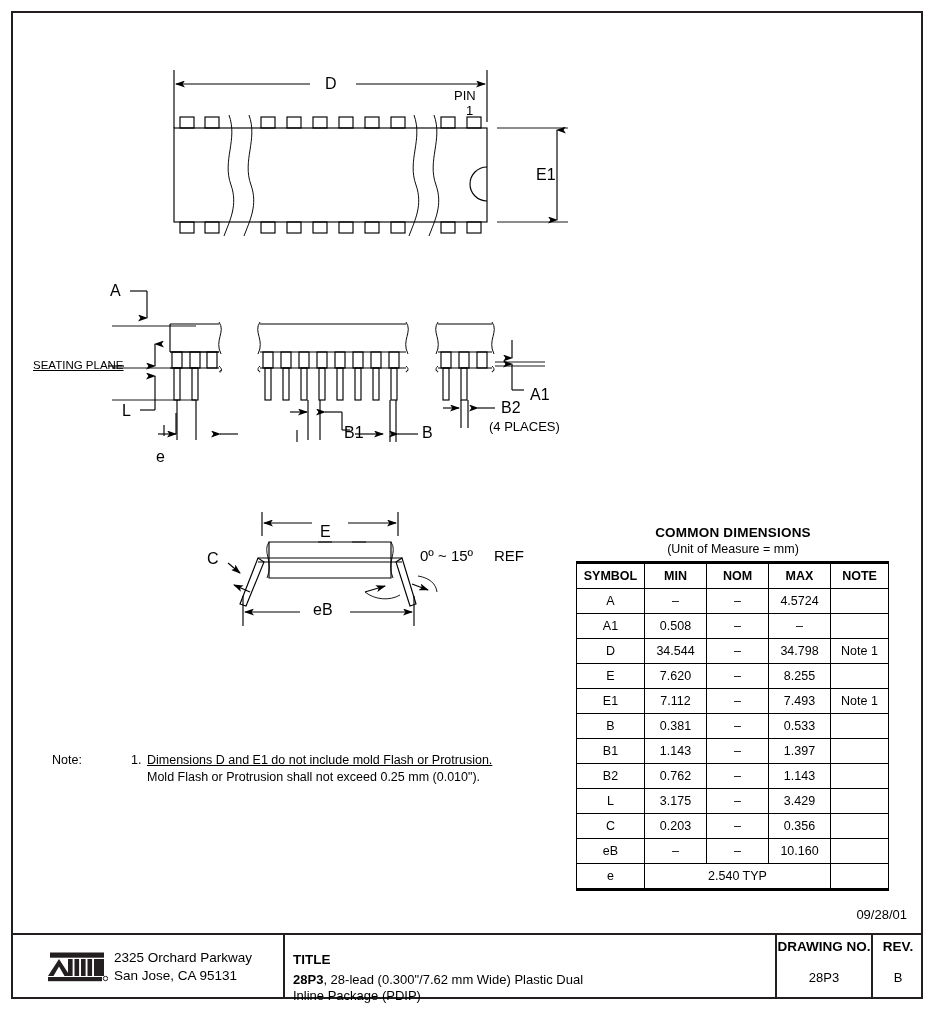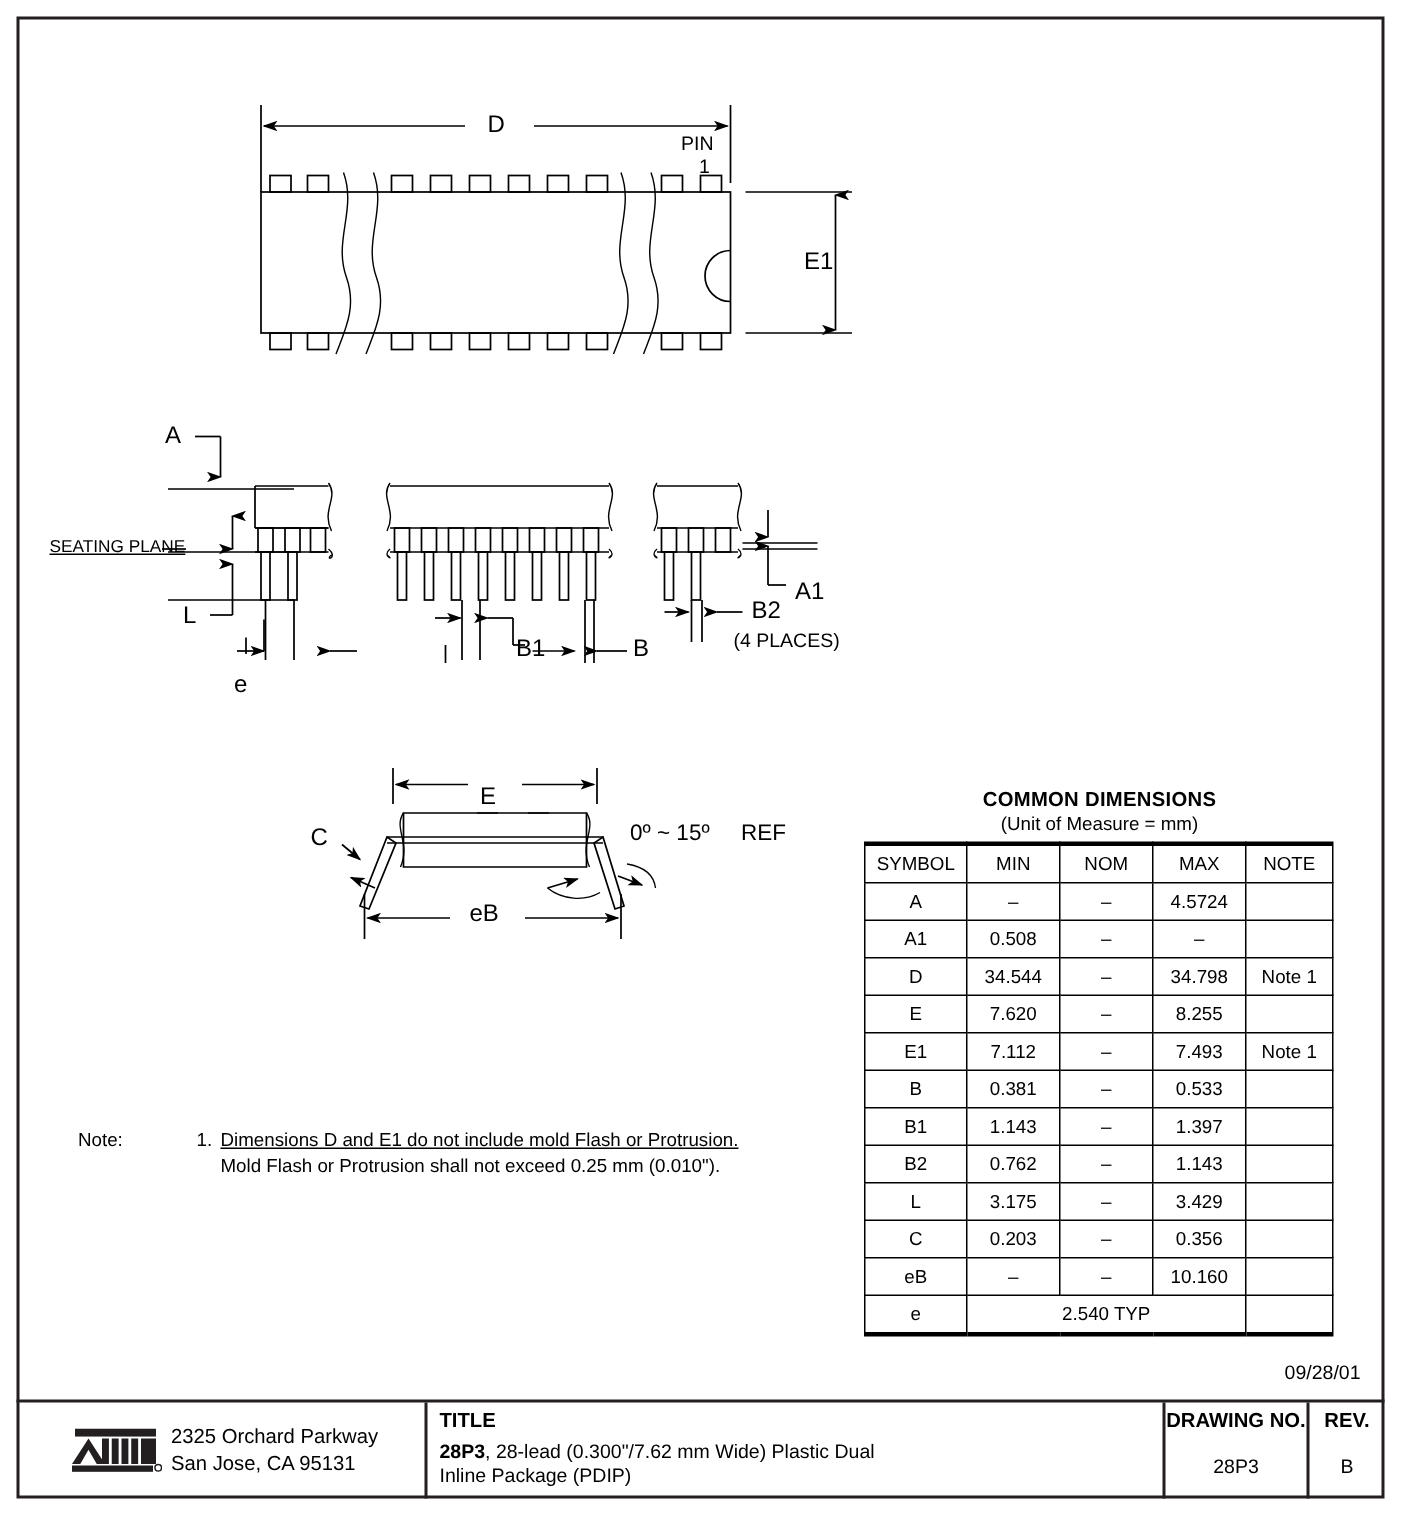--- a/index.html
+++ b/index.html
@@ -66,21 +66,21 @@
   }
   table.dims th, table.dims td {
     border: 1px solid #000;
     text-align: center;
     font-size: 12.5px;
     height: 24px;
     padding: 0;
     line-height: 24px;
   }
   table.dims th {
-    font-weight: normal;
+    font-weight: bold;
     font-size: 12.5px;
     border-top: none;
   }
   table.dims tr.last td { border-bottom: 3px solid #000; }
   .col-sym { width: 68px; }
   .col-min { width: 62px; }
   .col-nom { width: 62px; }
   .col-max { width: 62px; }
   .col-note { width: 58px; }
 
@@ -158,21 +158,21 @@
     flex: 0 0 auto;
   }
   .logo-addr {
     font-size: 13.5px;
     line-height: 18px;
     white-space: nowrap;
   }
   .tb-title {
     flex: 1 1 auto;
     border-right: 2px solid #231f20;
-    padding: 3px 0 0 8px;
+    padding: 15px 0 0 8px;
   }
   .tb-title-head {
     font-size: 13.5px;
     font-weight: bold;
     line-height: 17px;
   }
   .tb-title-body {
     font-size: 13px;
     line-height: 16px;
     margin-top: 4px;

